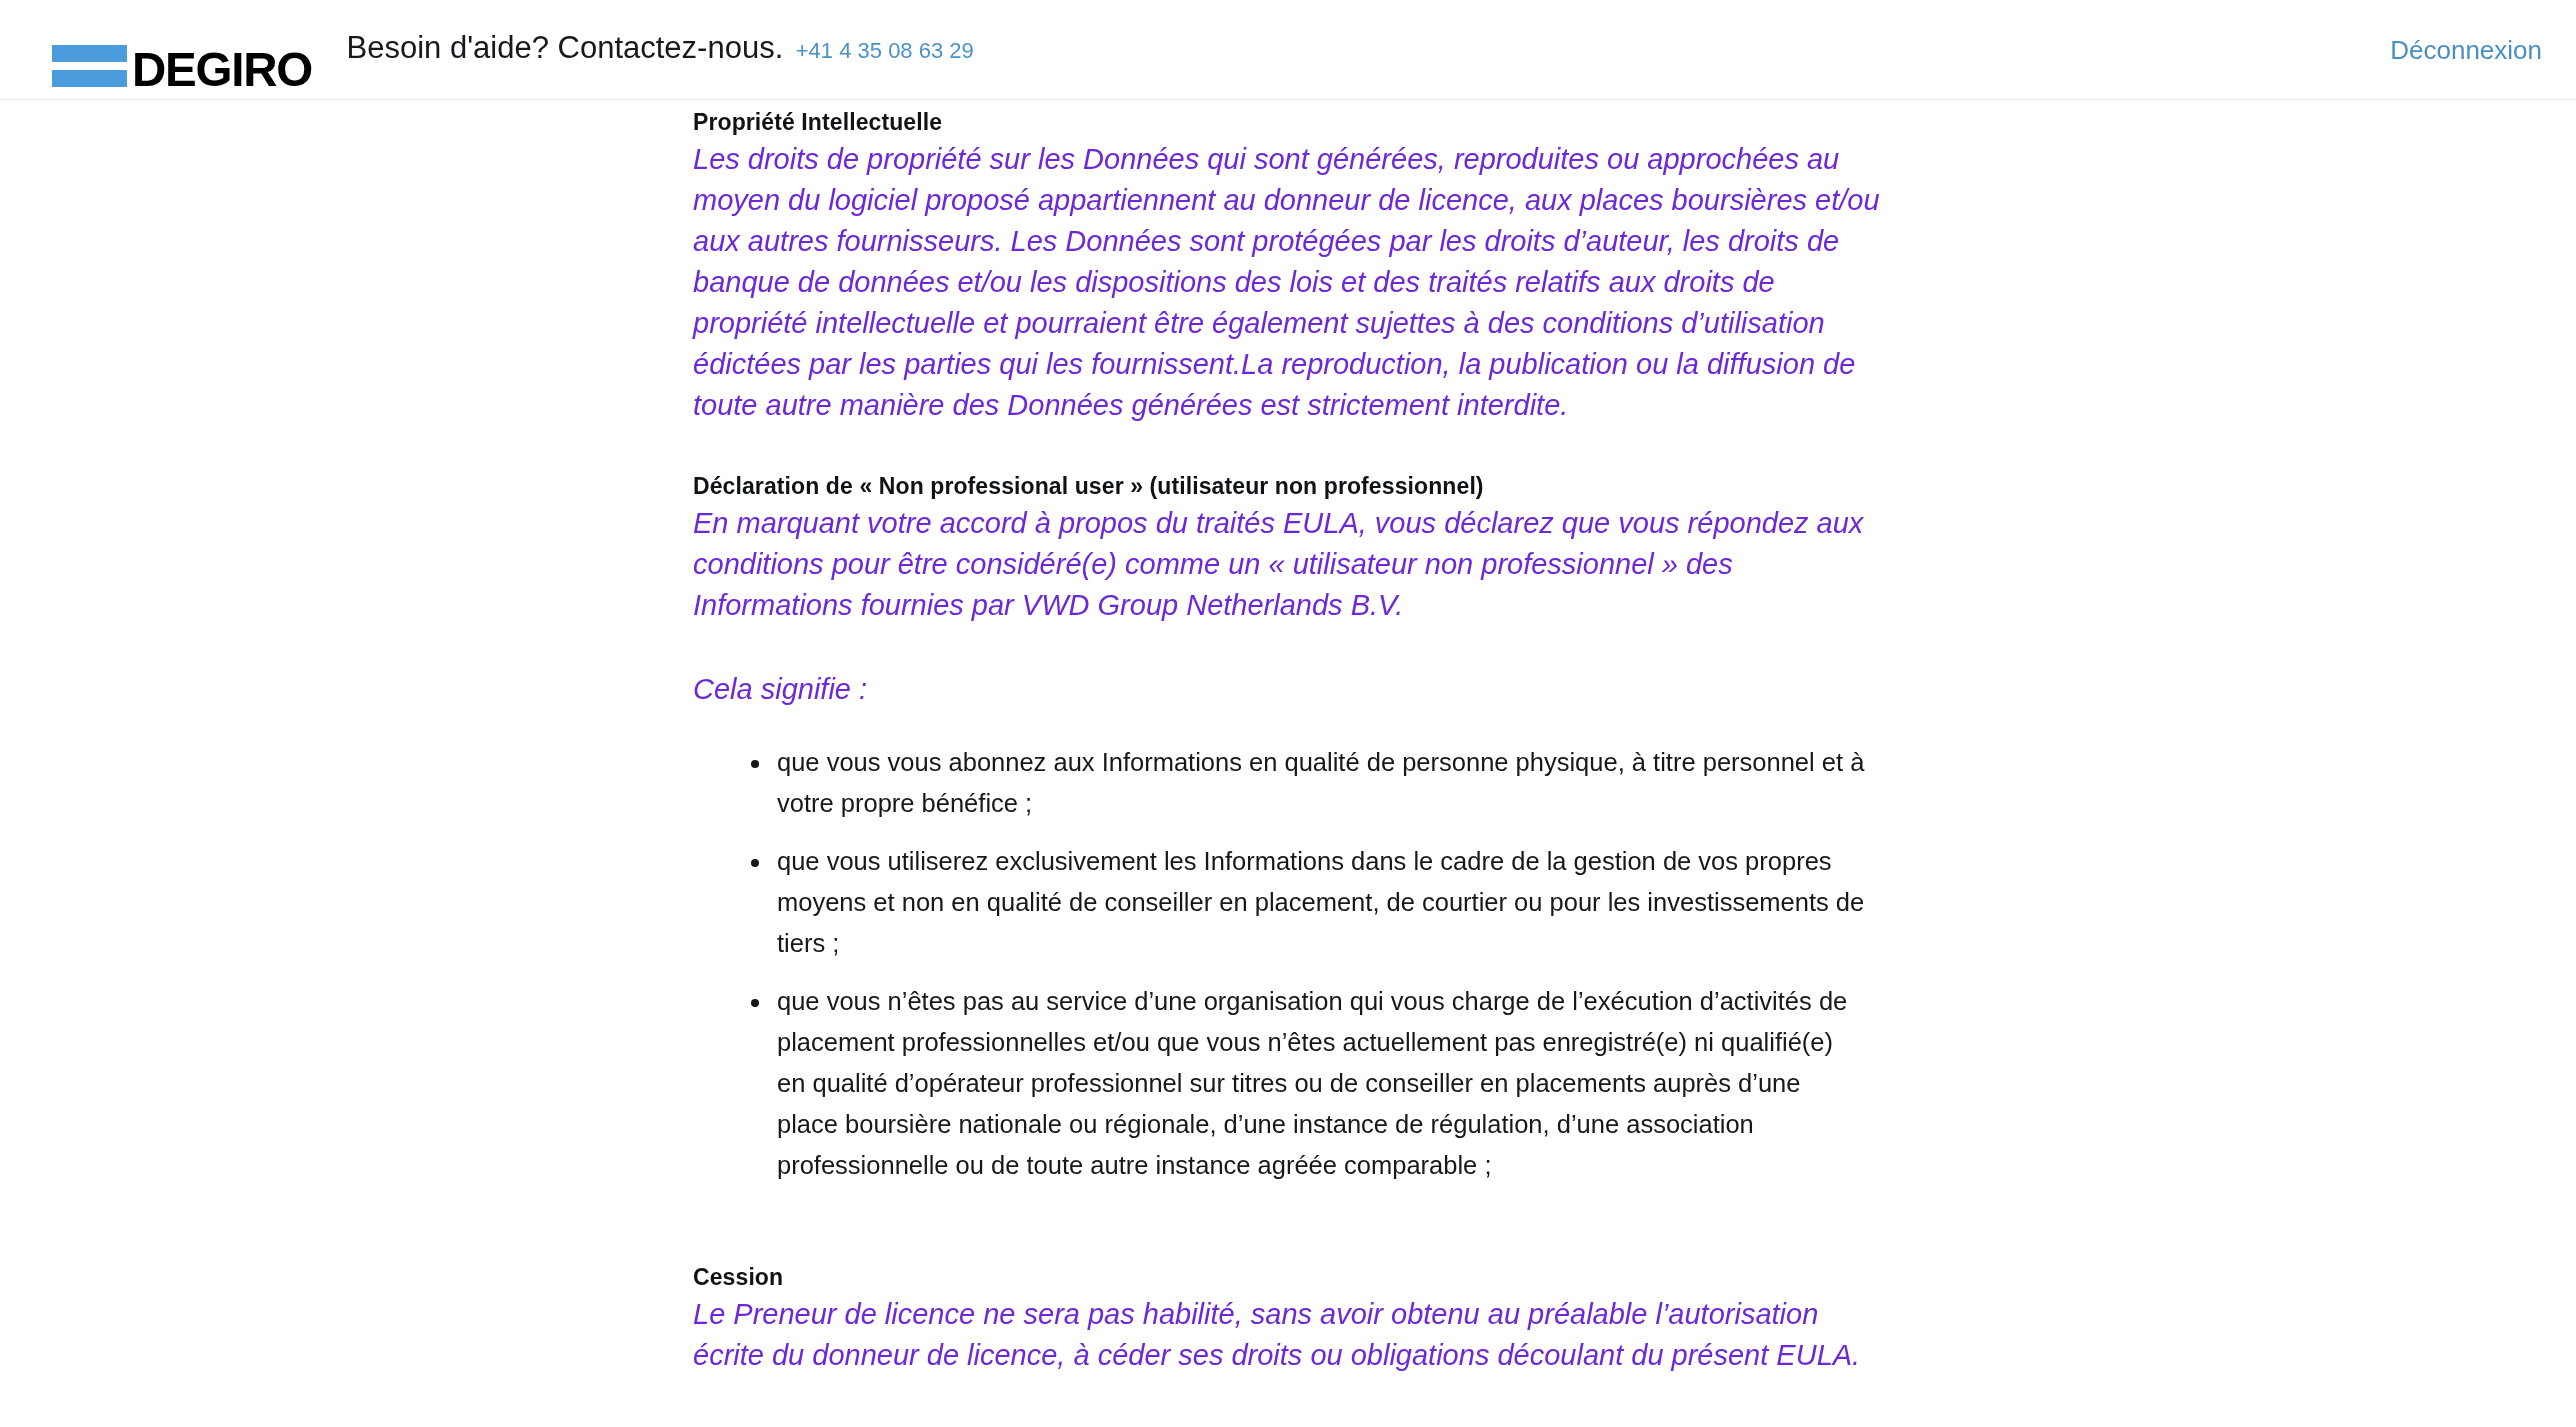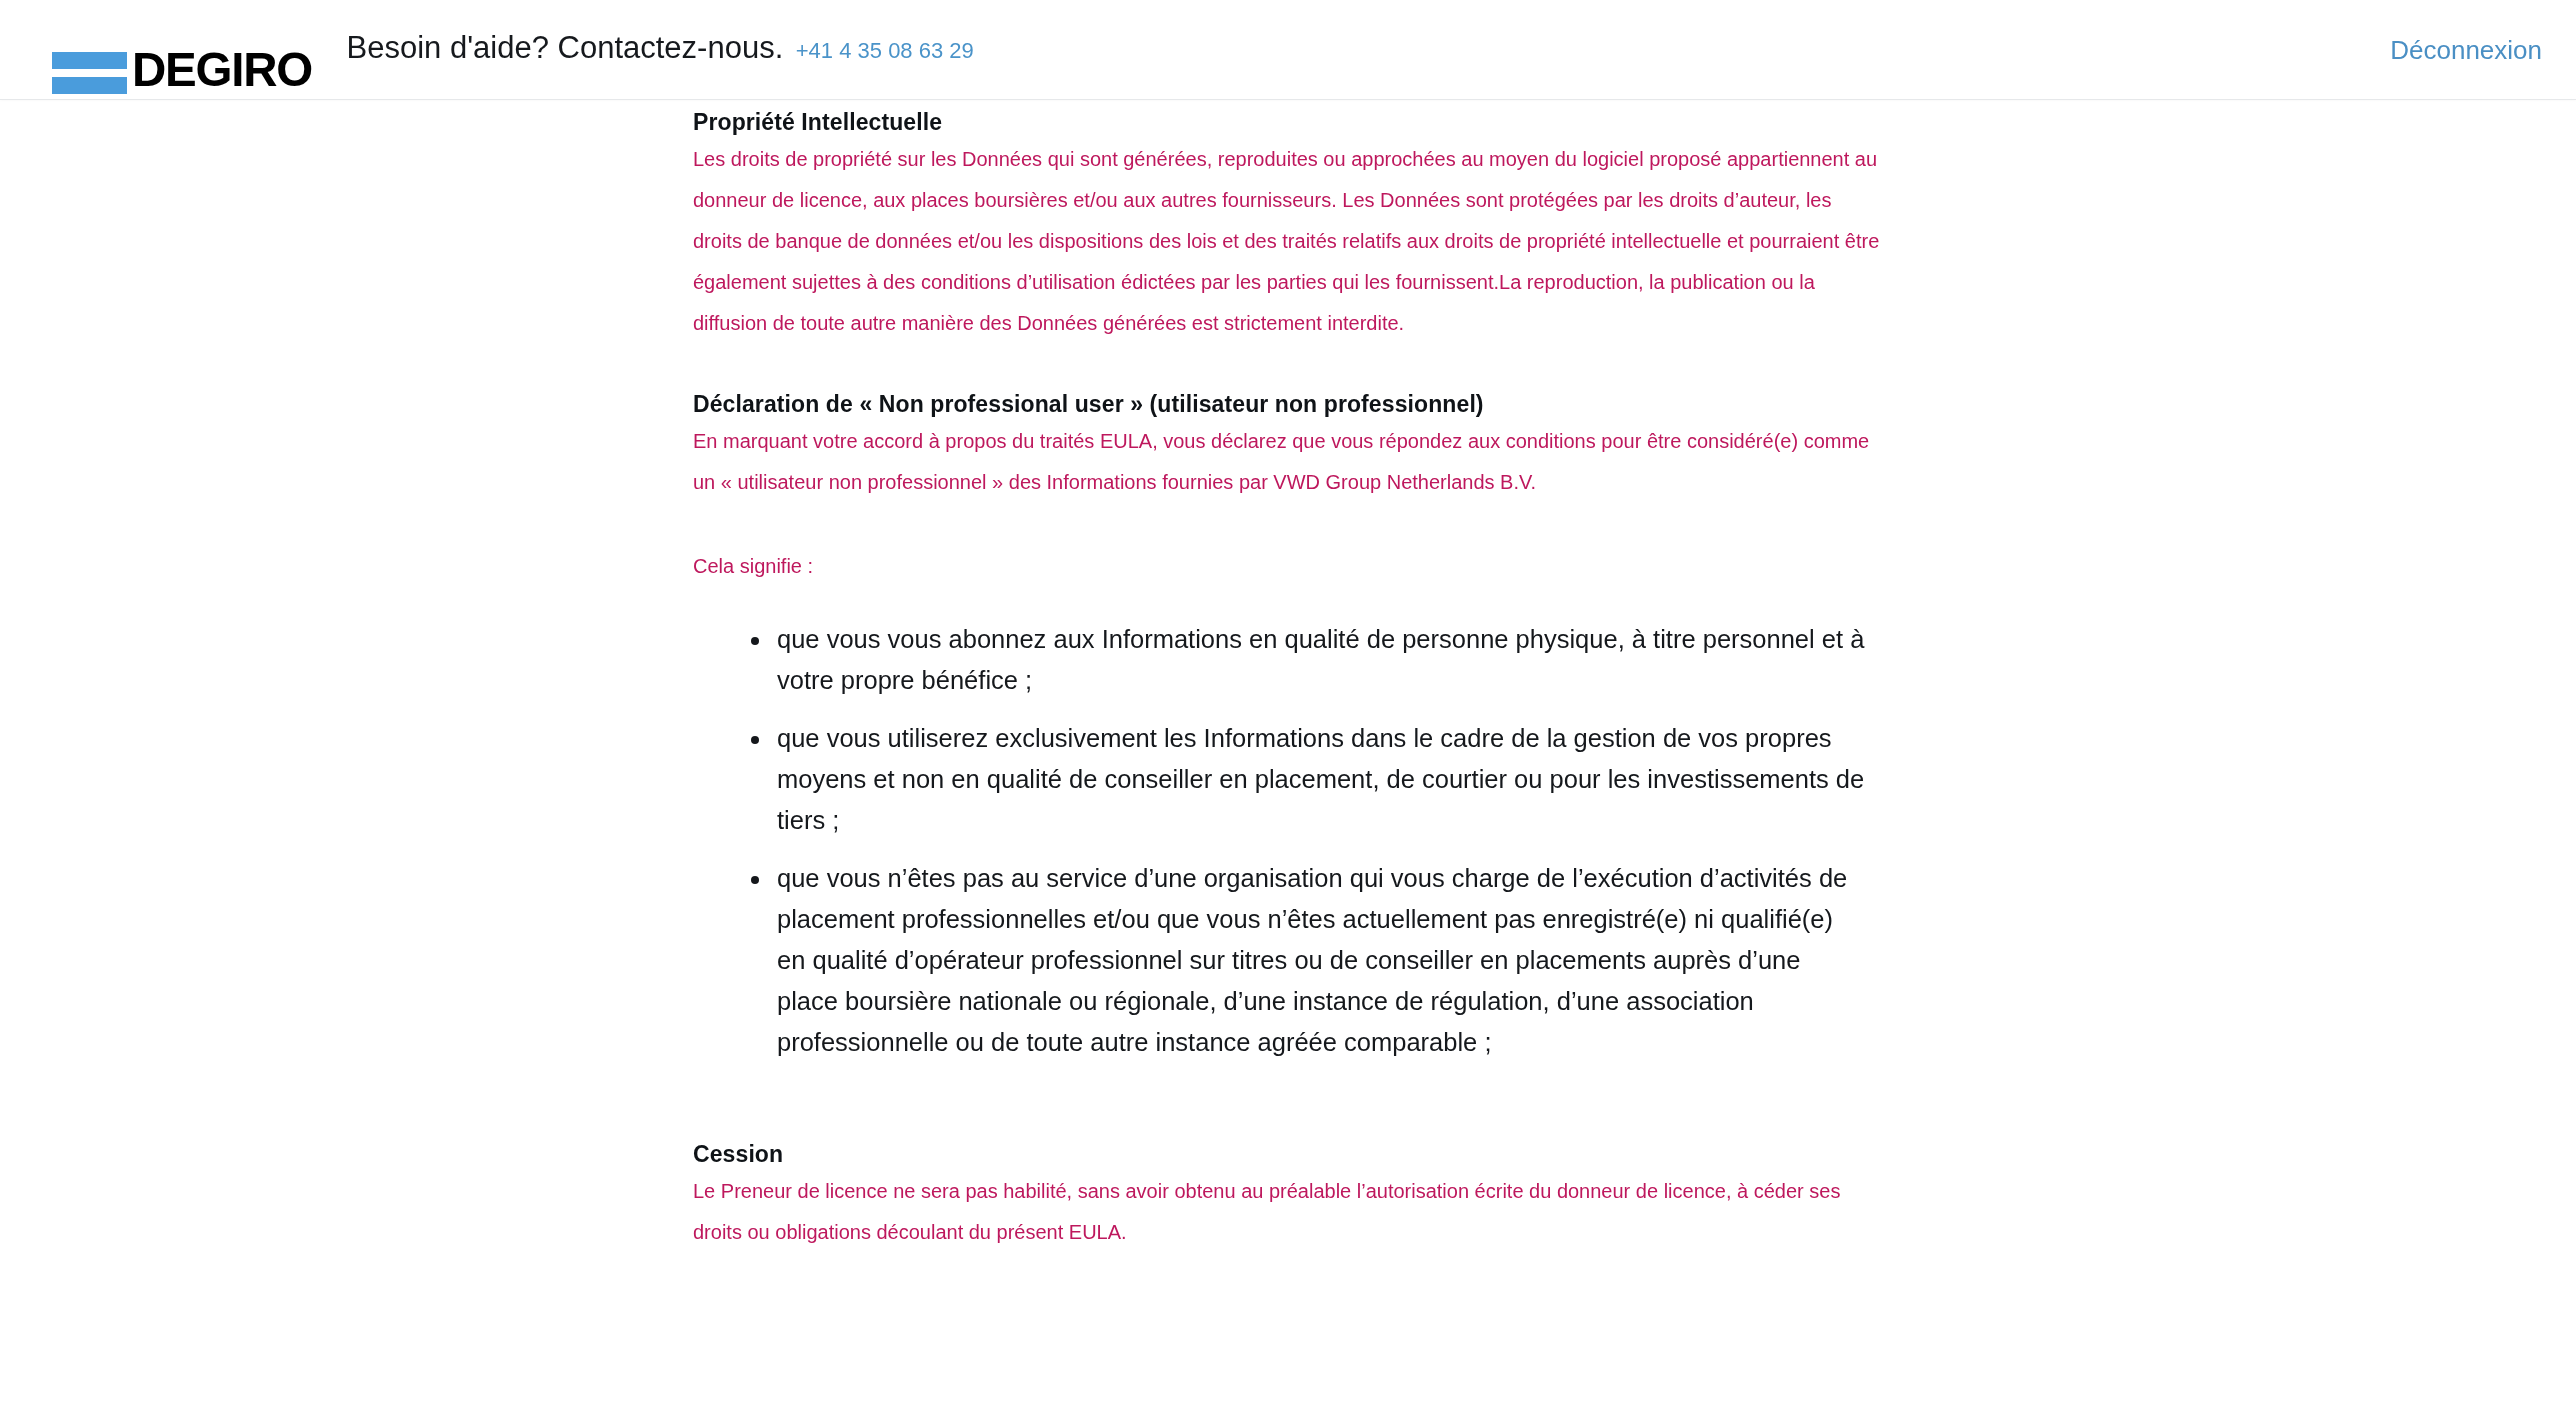--- a/index.html
+++ b/index.html
@@ -26,21 +26,21 @@
     display: flex;
     align-items: center;
     padding: 0 0 0 52px;
     border-bottom: 0.9px solid #e6e8ea;
     box-shadow: 0 0.9px 2.7px rgba(0,0,0,0.045);
     z-index: 5;
   }
 
   .brand {
     display: flex;
-    align-items: flex-end;
+    align-items: flex-start;
     text-decoration: none;
     flex: 0 0 auto;
     margin-top: 40px;
   }
   .brand-mark {
     display: flex;
     flex-direction: column;
     justify-content: center;
     gap: 8px;
     margin-right: 4.5px;
@@ -112,24 +112,25 @@
     margin: 0;
     font-size: 23px;
     line-height: 34px;
     font-weight: 700;
     color: #0f1317;
     letter-spacing: 0.1px;
   }
 
   .doc-inner p {
     margin: 0;
-    font-size: 20px;
+    font-size: 29px;
     line-height: 41px;
-    color: #be185d;
+    color: #6d28d9;
     font-weight: 400;
+    font-style: italic;
   }
 
   .block-gap { height: 43px; }
   .block-gap-sm { height: 14.3px; }
 
   ul.doc-list {
     margin: 0;
     padding: 0 0 0 0;
     list-style: none;
   }

